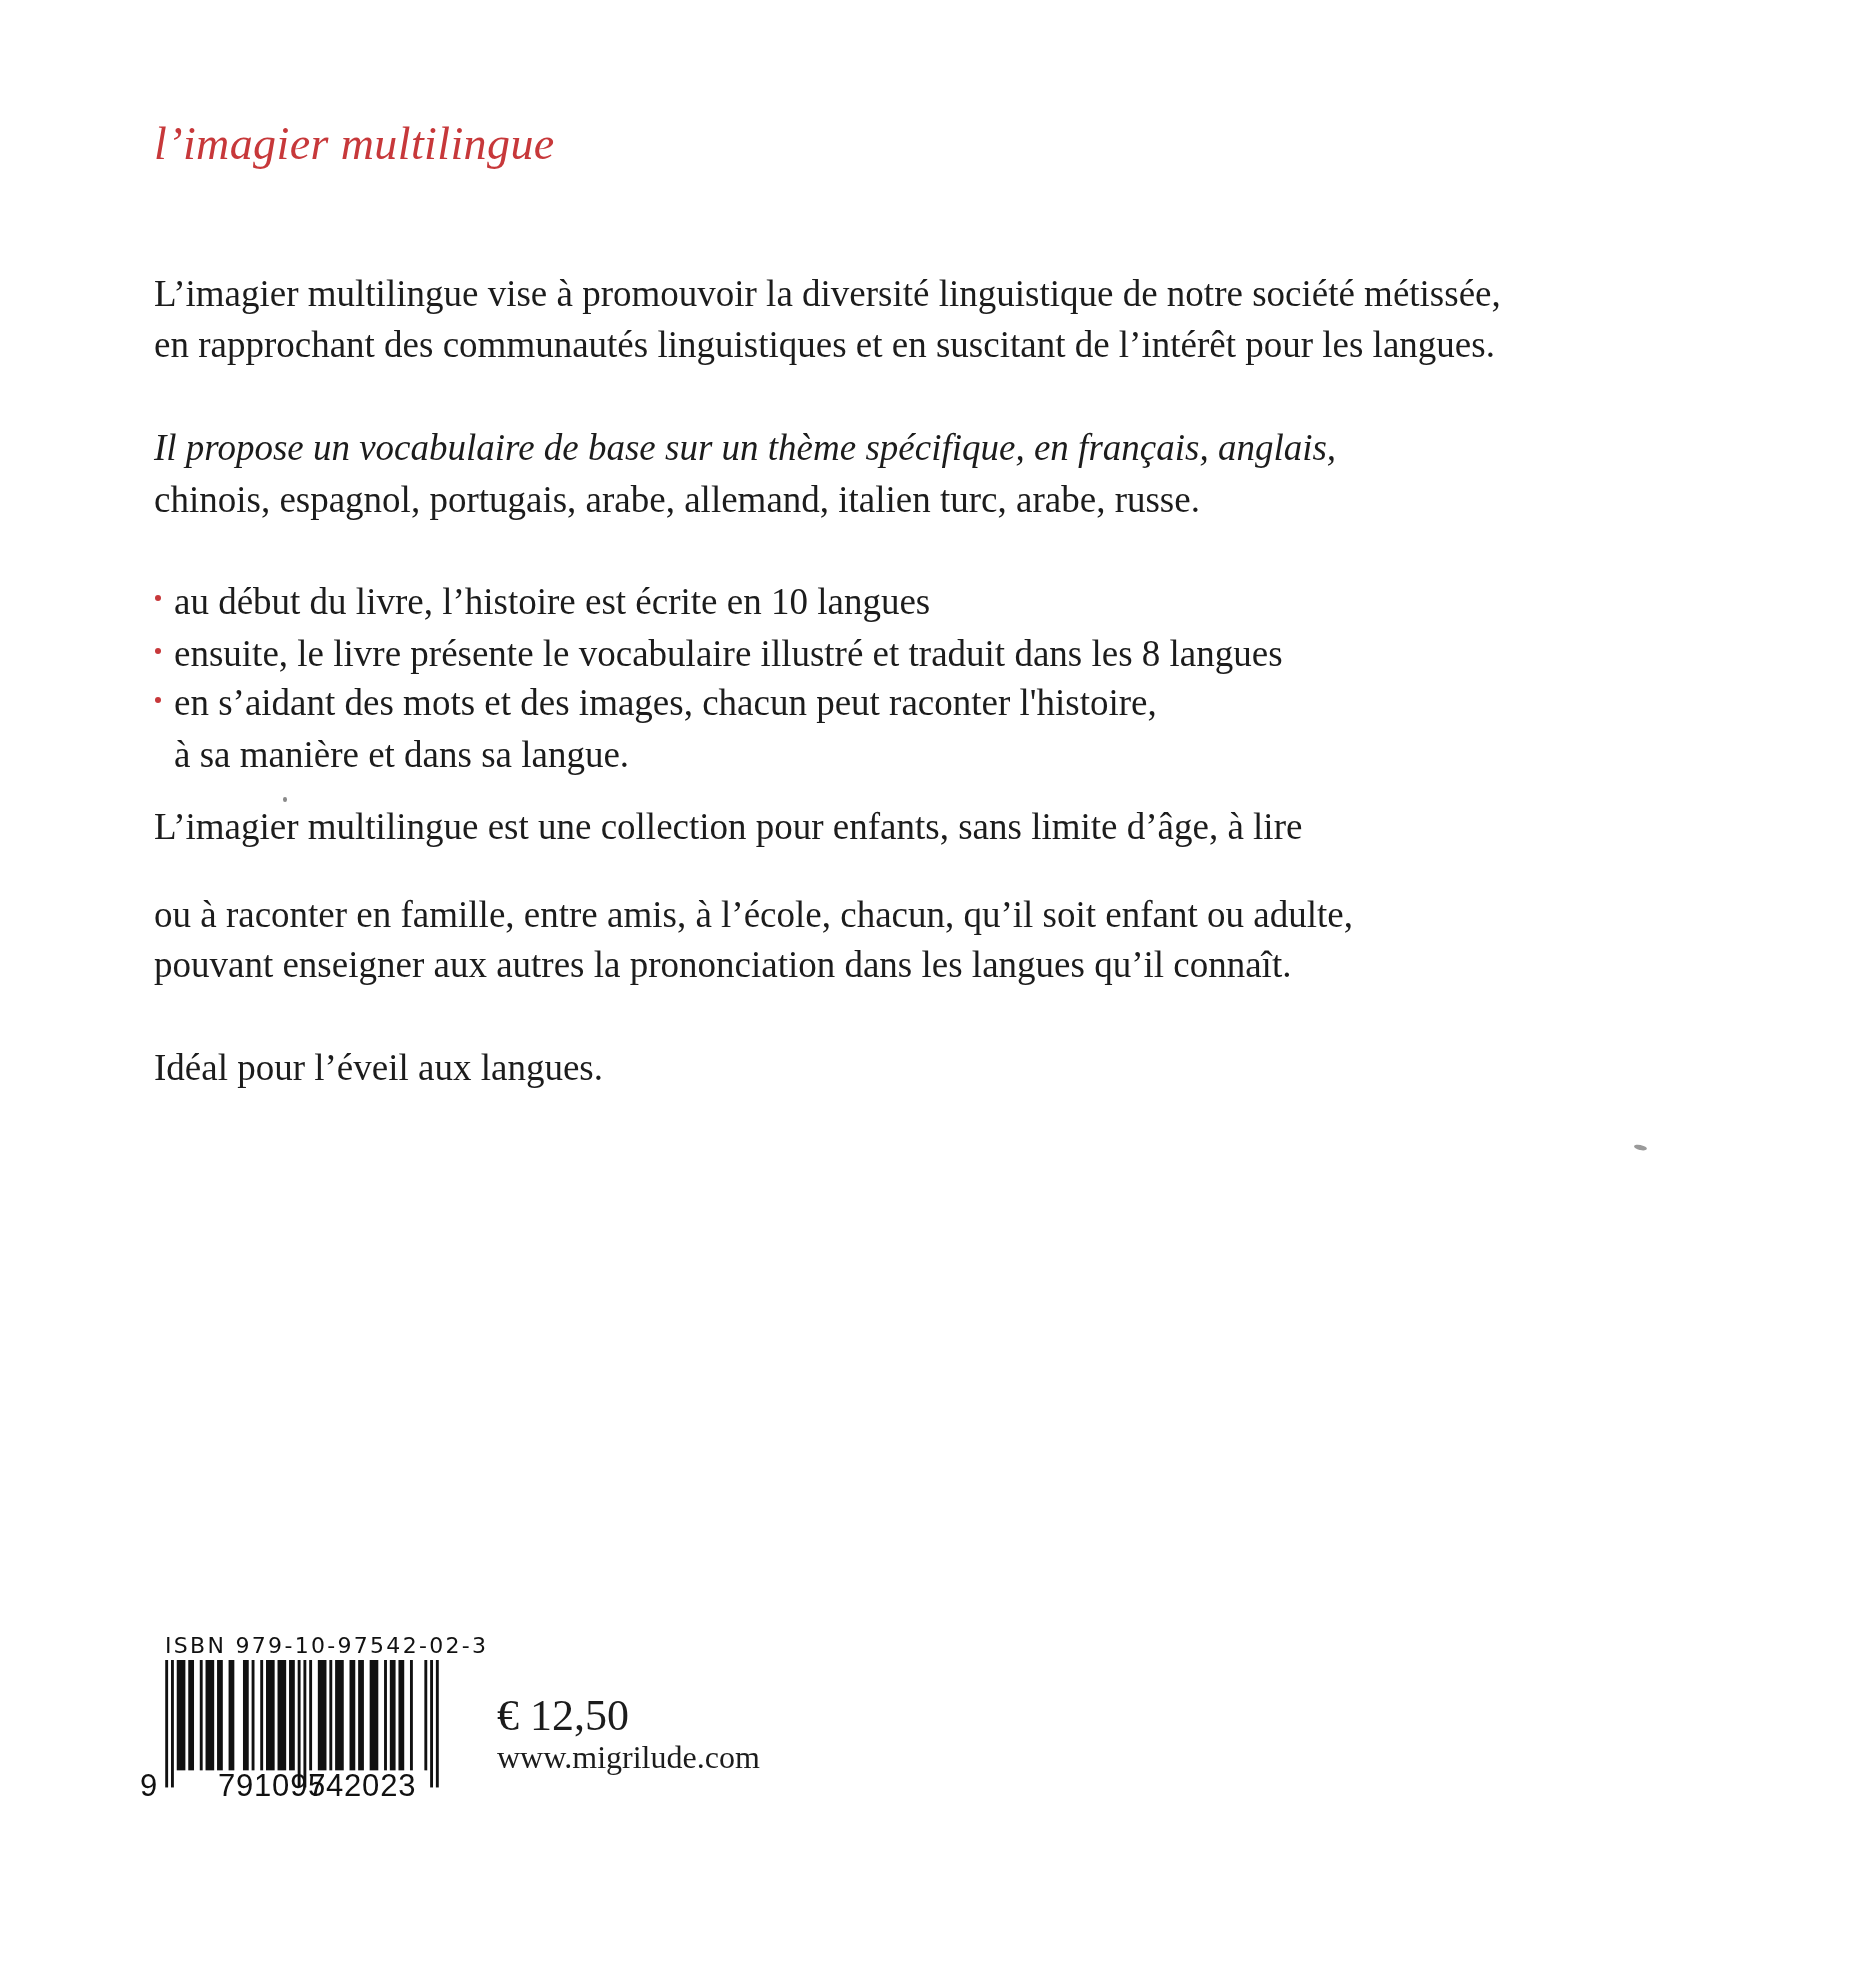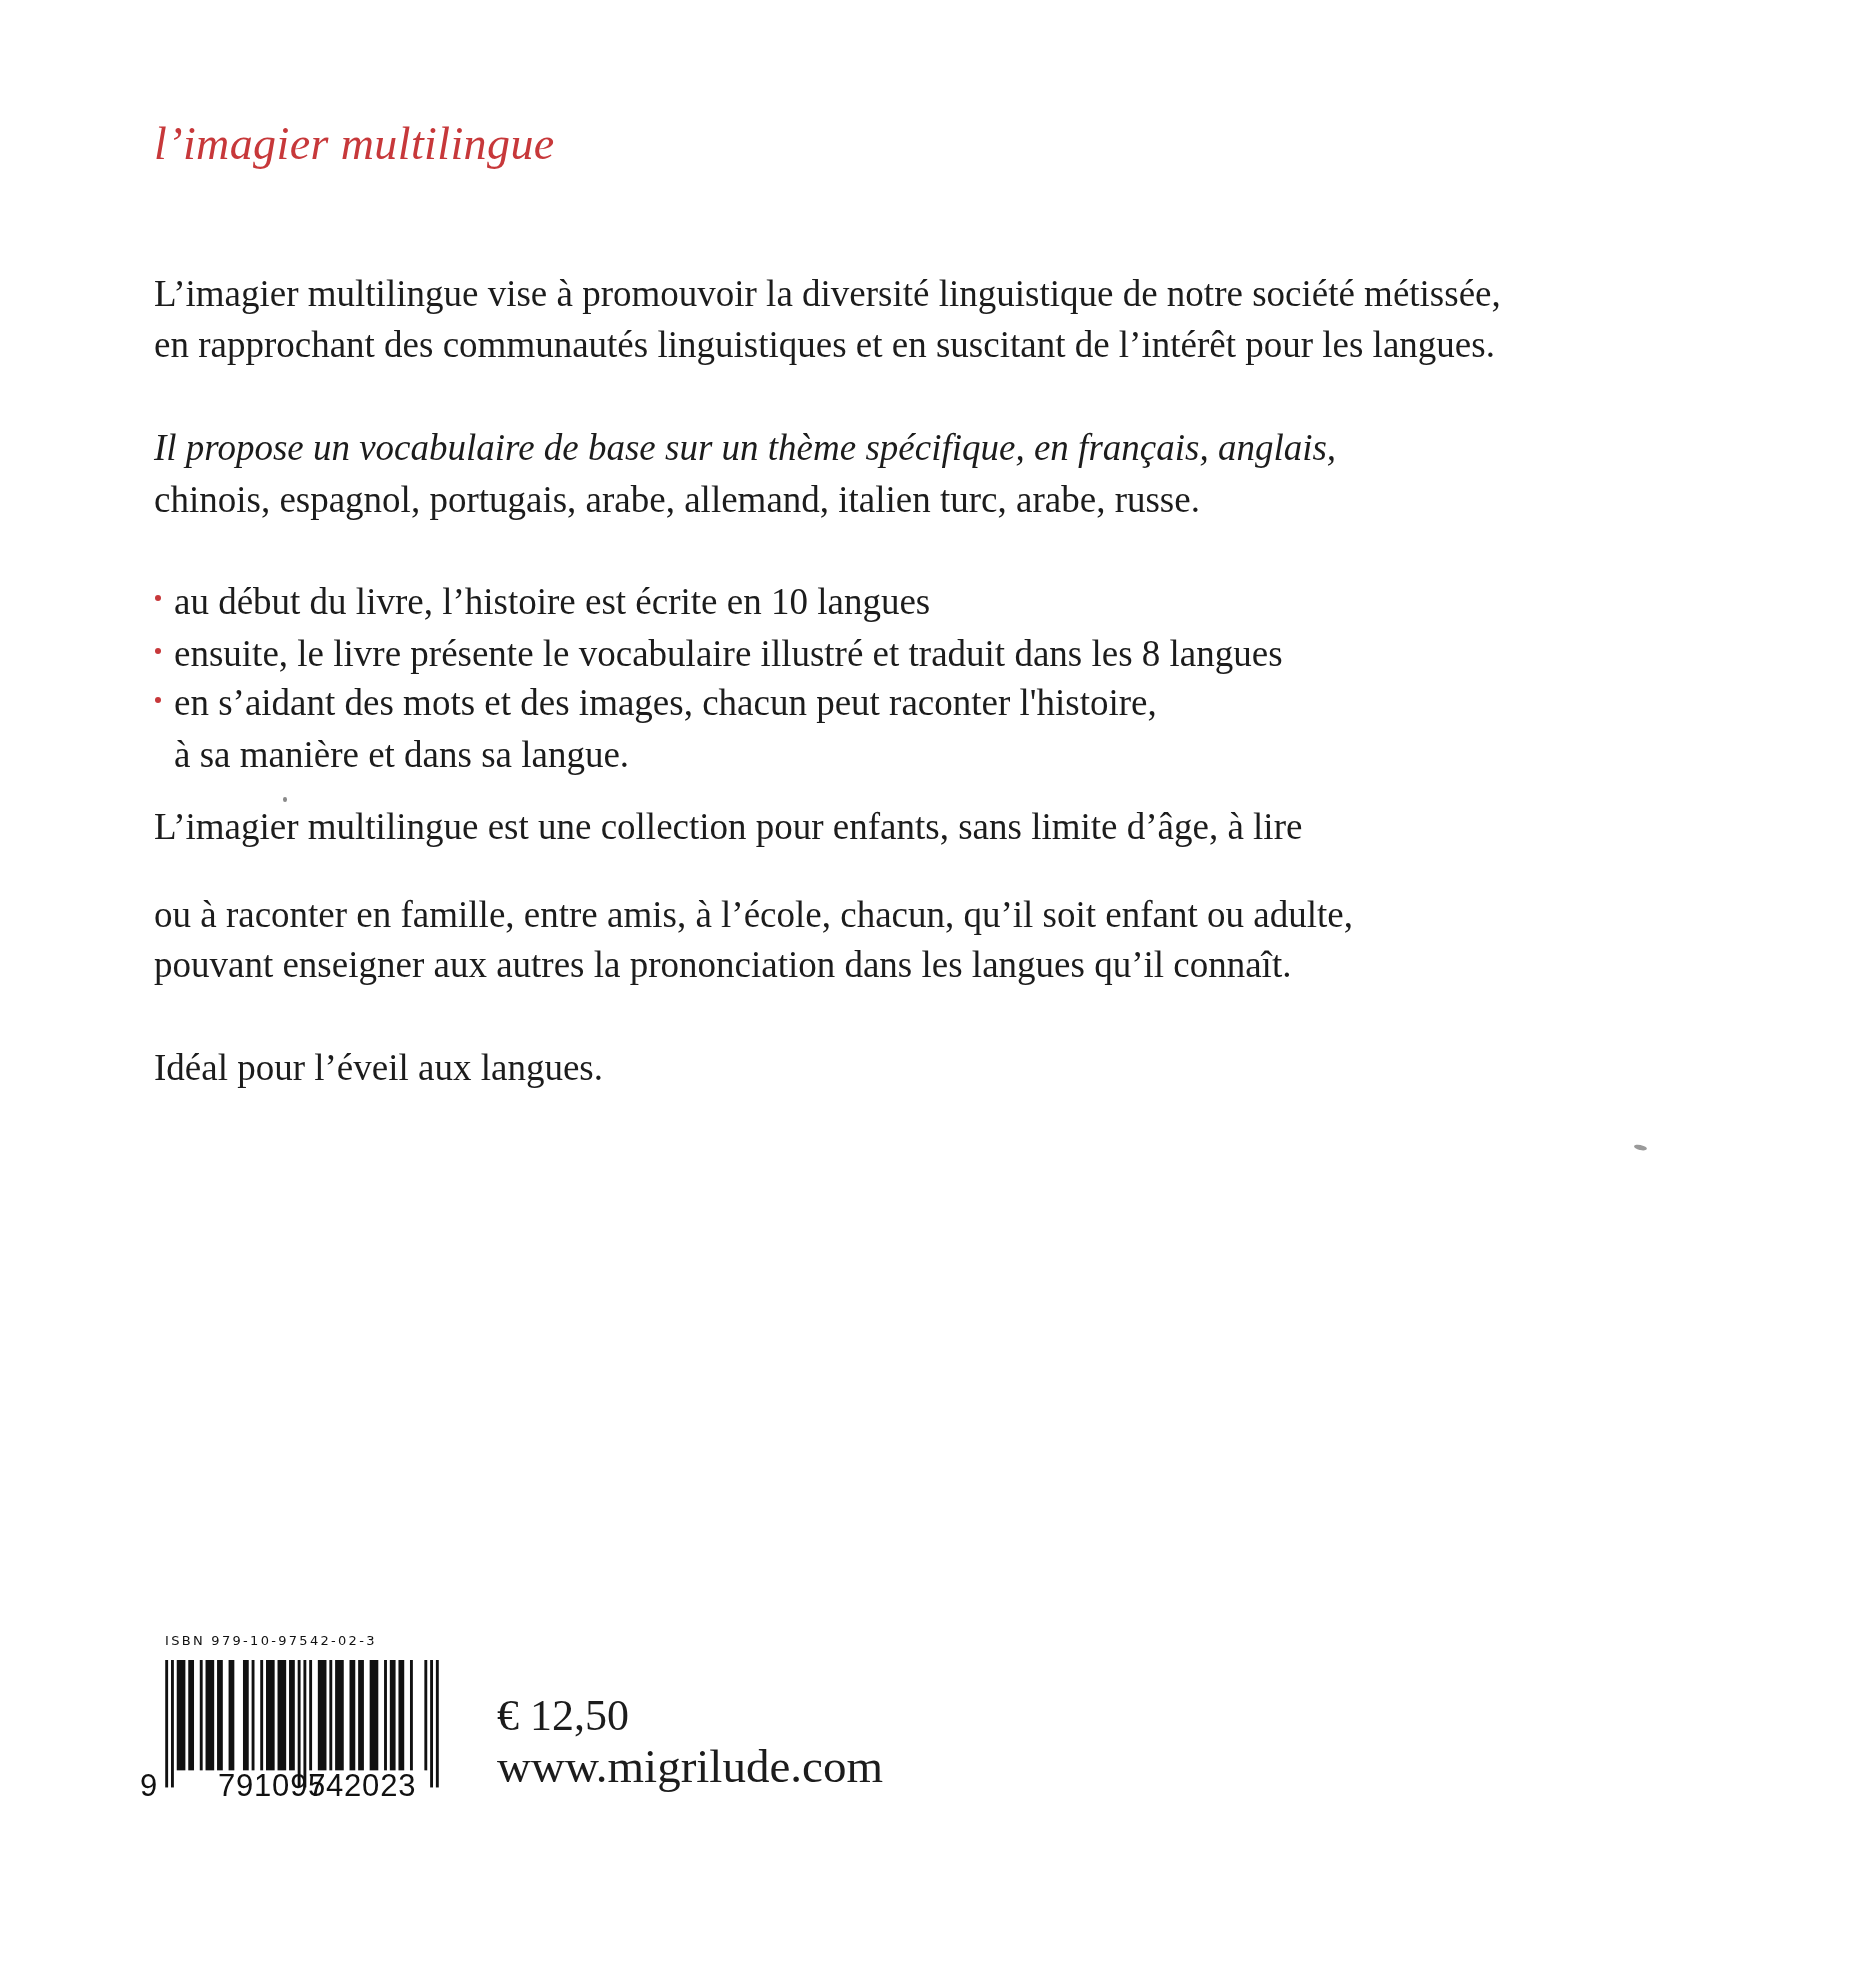--- a/index.html
+++ b/index.html
@@ -5,26 +5,26 @@
   html, body { margin: 0; padding: 0; background: #ffffff; }
   body { width: 1875px; height: 1971px; position: relative; overflow: hidden;
          font-family: "Liberation Serif", "DejaVu Serif", serif; color: #1c1c1c; }
   .title { position: absolute; left: 154px; top: 117px; font-size: 46px; font-style: italic;
            color: #c7383a; white-space: nowrap; letter-spacing: 0.4px; }
   .line { position: absolute; left: 154px; font-size: 37px; white-space: nowrap; line-height: 1;
           transform-origin: left top; }
   .bullet-dot { position: absolute; width: 6.2px; height: 6.2px; border-radius: 50%; background: #c7383a; }
   .speck { position: absolute; background: #8a8a8a; border-radius: 50%; }
   .isbn { position: absolute; left: 165px; top: 1633px; font-family: "DejaVu Sans", sans-serif;
-          font-size: 13px; letter-spacing: 2.3px; white-space: nowrap; color: #111; }
+          font-size: 22px; letter-spacing: 2.3px; white-space: nowrap; color: #111; }
   .barcode { position: absolute; left: 165px; top: 1660px; }
   .bc-digit { position: absolute; font-family: "Liberation Sans", sans-serif; font-size: 31px;
               color: #111; line-height: 1; white-space: nowrap; }
   .price { position: absolute; left: 497px; top: 1690px; font-size: 44px; white-space: nowrap; }
-  .url { position: absolute; left: 497px; top: 1739px; font-size: 47px; white-space: nowrap; }
+  .url { position: absolute; left: 497px; top: 1739px; font-size: 32px; white-space: nowrap; }
 </style>
 </head>
 <body>
 
 <div class="title">l’imagier multilingue</div>
 
 <div class="line" style="top:275px;">L’imagier multilingue vise à promouvoir la diversité linguistique de notre société métissée,</div>
 <div class="line" style="top:326px;">en rapprochant des communautés linguistiques et en suscitant de l’intérêt pour les langues.</div>
 
 <div class="line" style="top:429px;font-style:italic;">Il propose un vocabulaire de base sur un thème spécifique, en français, anglais,</div>

